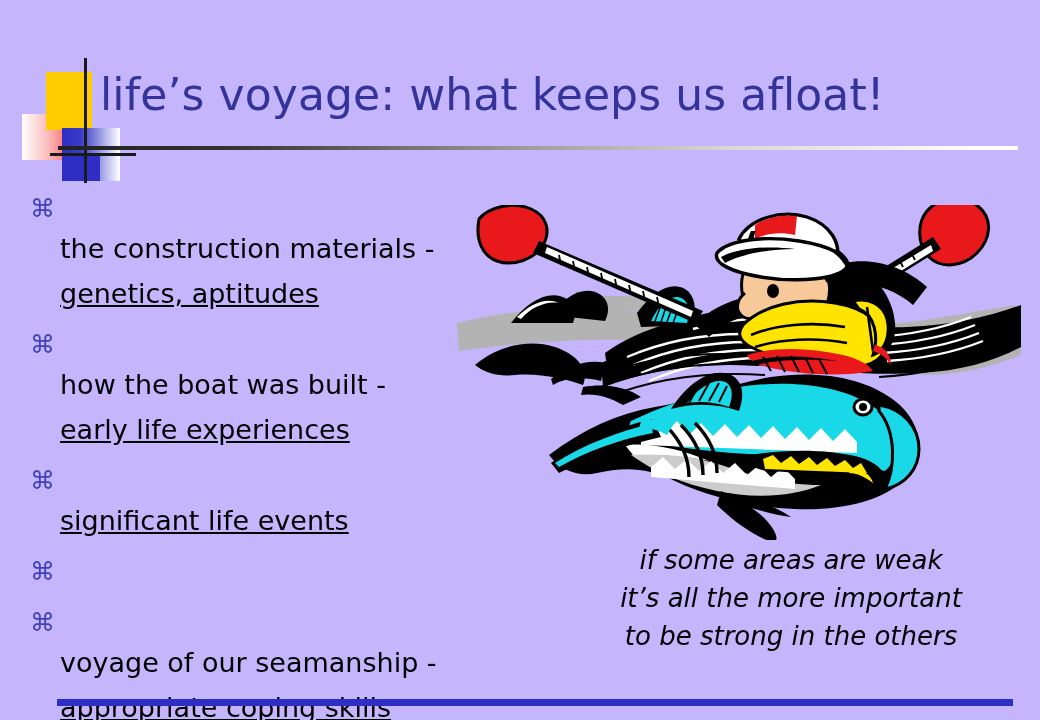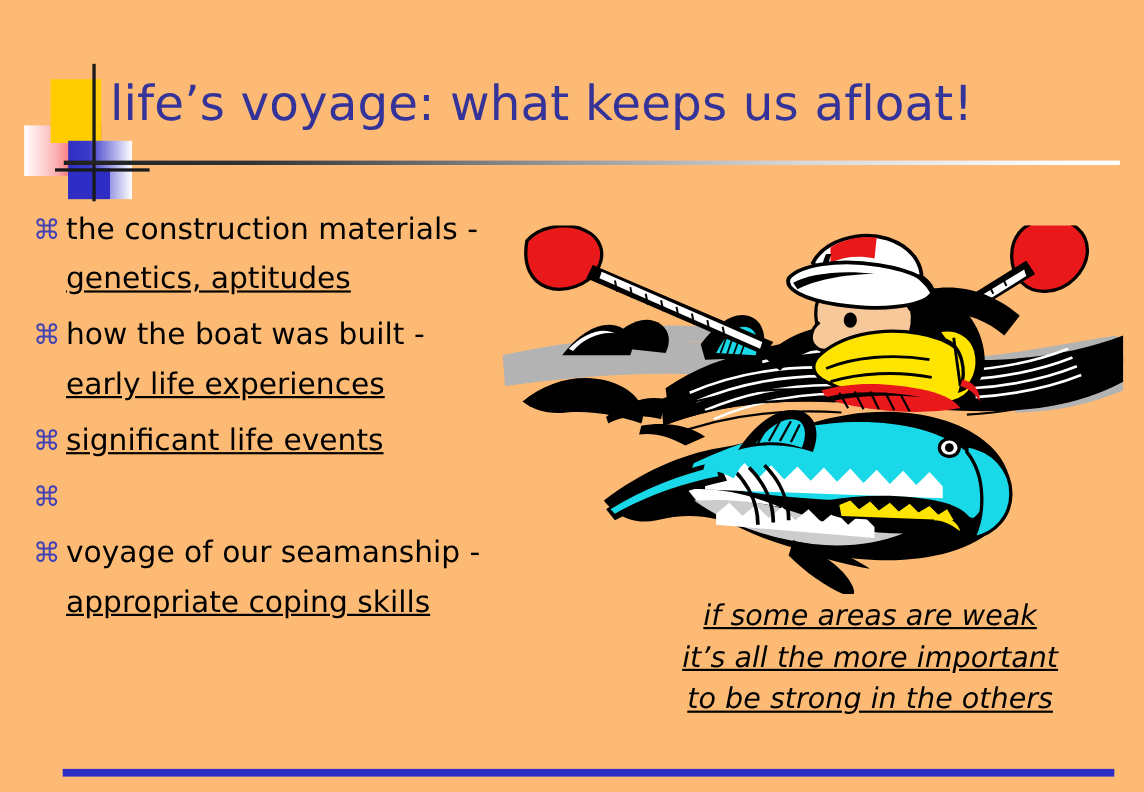--- a/index.html
+++ b/index.html
@@ -13,21 +13,21 @@
     position: relative;
     overflow: hidden;
     font-family: "DejaVu Sans", sans-serif;
     -webkit-font-smoothing: antialiased;
   }
 
   
   #slide {
     position: absolute;
     inset: 0;
-    background: #fdba74;
+    background: #c4b5fd;
   }
 
   
   #logo-mark {
     position: absolute;
     left: 22px;
     top: 58px;
     width: 120px;
     height: 125px;
   }
@@ -111,38 +111,38 @@
     line-height: 45px;
     color: #4242B4;
     text-align: left;
     padding-left: 2px;
   }
   .bullet-text {
     flex: 1 1 auto;
     font-size: 27px;
     line-height: 45px;
     color: #000000;
+    margin-top: 40px;
   }
   .bullet-text .l2 { display: block; text-decoration: underline; }
 
   
   #caption {
     position: absolute;
     left: 562px;
     top: 541px;
     width: 458px;
     text-align: center;
     font-style: italic;
     font-size: 26px;
     line-height: 38px;
     color: #000000;
   }
   #caption span {
     display: block;
-    text-decoration: underline;
     text-underline-offset: 2px;
   }
 
   
   #bottom-rule {
     position: absolute;
     left: 57px;
     top: 699px;
     width: 956px;
     height: 7px;

